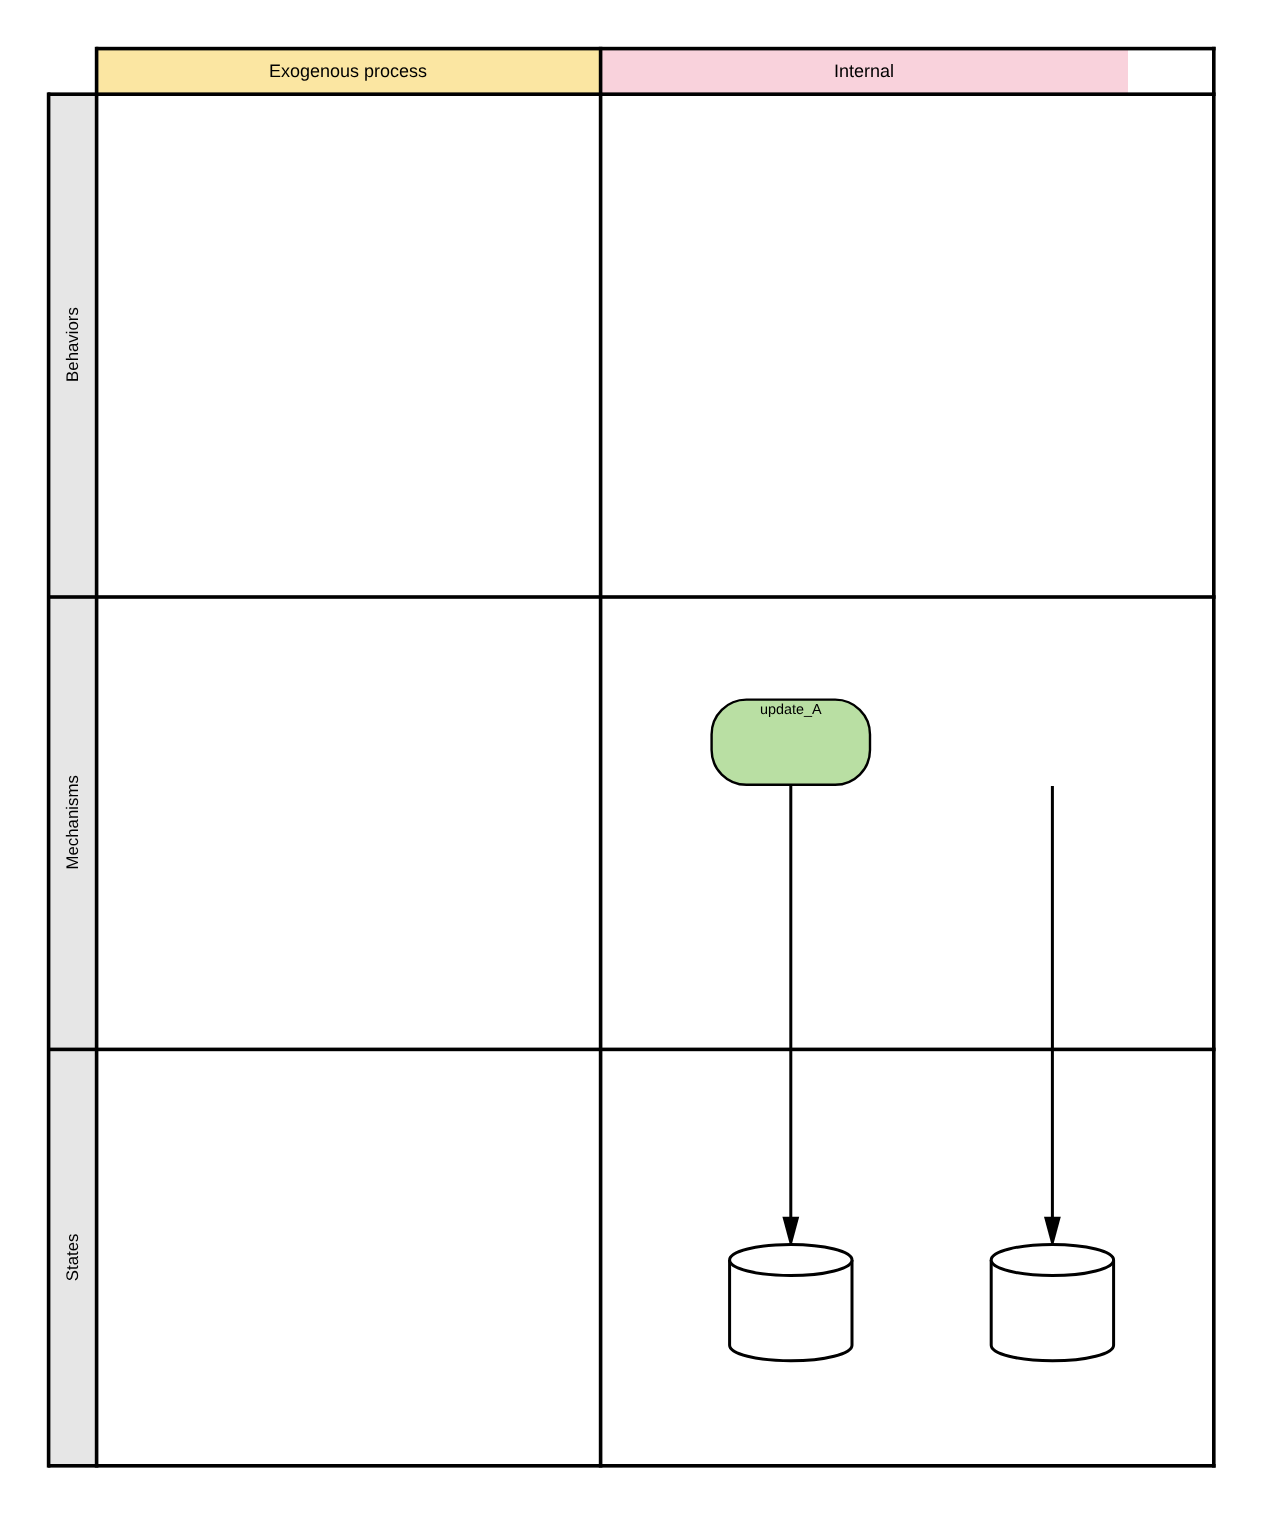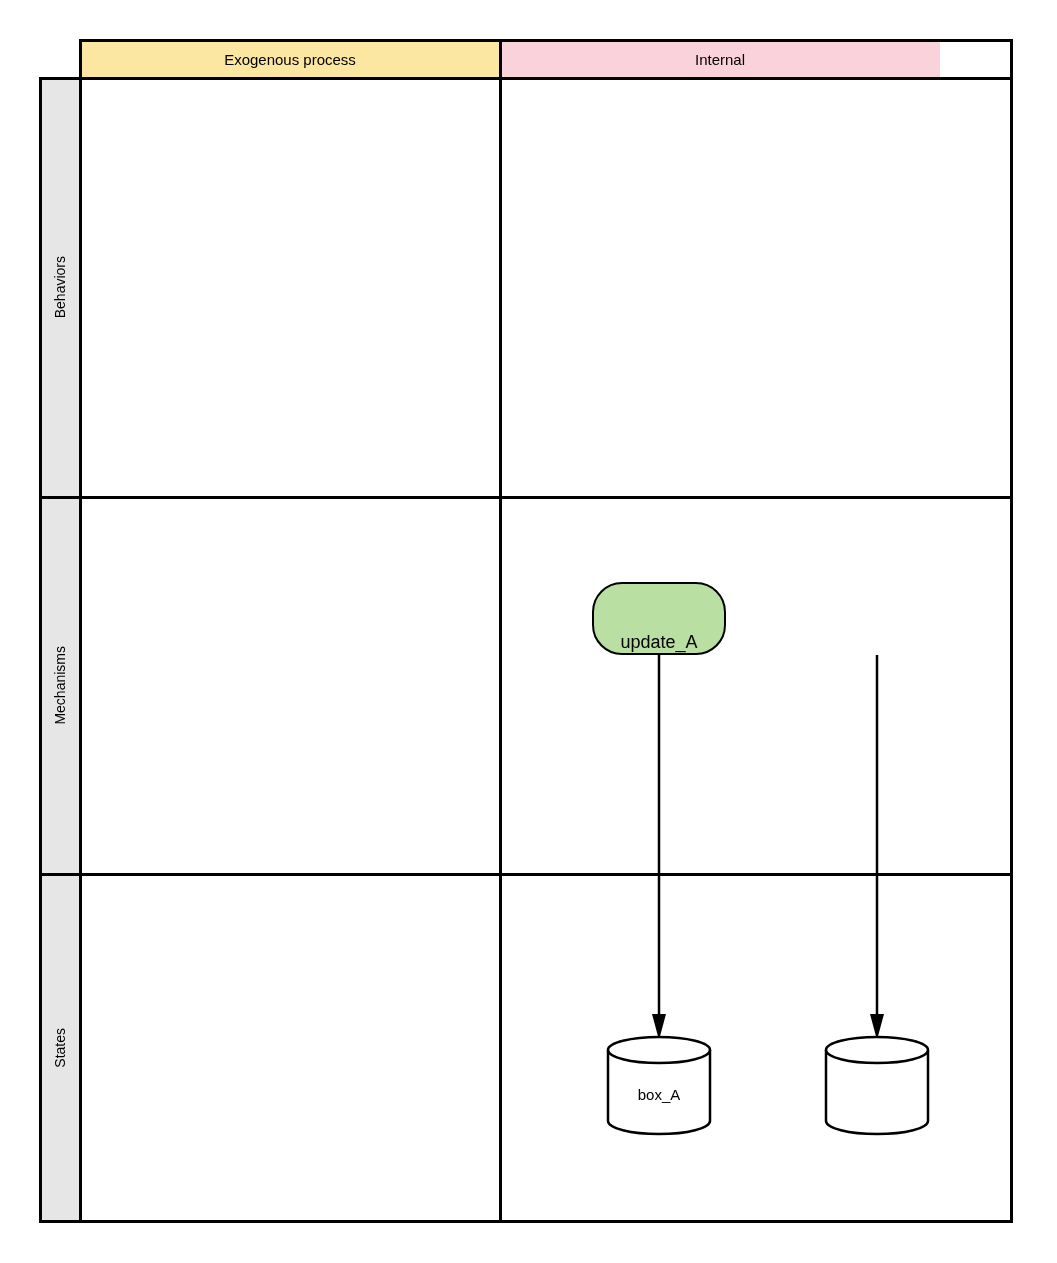--- a/index.html
+++ b/index.html
@@ -39,22 +39,22 @@
   }
   .cell{position:absolute;background:transparent;}
   
   .process-node{
     position:absolute;
     width:134px;height:73px;
     background:var(--node_green,#b9dfa3);
     border:2.5px solid var(--border_black,#000);
     border-radius:30px;
     box-sizing:border-box;
-    display:flex;align-items:flex-end;justify-content:center;
-    font-size:18px;
+    display:flex;align-items:flex-start;justify-content:center;
+    font-size:12px;
   }
   
   .cyl-label{
     position:absolute;
     width:102px;height:84px;
     display:flex;align-items:center;justify-content:center;
     font-size:15px;
     pointer-events:none;
   }
   svg.overlay{position:absolute;left:0;top:0;}
@@ -118,15 +118,14 @@
     <g>
       <path d="M826,1050 L826,1121 A51,13 0 0 0 928,1121 L928,1050" fill="#ffffff" stroke="#000" stroke-width="2.5"></path>
       <ellipse cx="877" cy="1050" rx="51" ry="13" fill="#ffffff" stroke="#000" stroke-width="2.5"></ellipse>
     </g>
   </svg>
 
   <div class="process-node" style="left:592px;top:582px;">
     <span>update_A</span>
   </div>
 
-  <div class="cyl-label" style="left:608px;top:1052px;">box_A</div>
 
 </div>
 
 </body></html>

